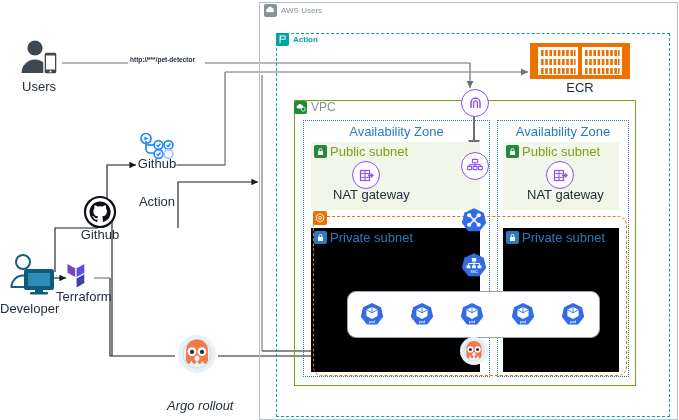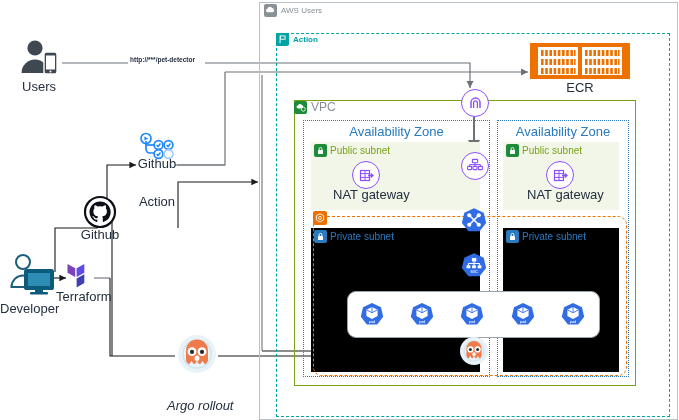--- a/index.html
+++ b/index.html
@@ -39,21 +39,21 @@
   .az.left{left:303px;top:120px;width:185px;height:255px;}
   .az.right{left:497px;top:120px;width:130px;height:255px;}
   .az-title{
     position:absolute;top:3px;left:0;width:100%;text-align:center;
     font-size:13px;color:#2a7ac0;
   }
 
   .subnet-pub{background:#f2f6e8;border:none;}
   .subnet-pri{background:#000000;border:none;}
   .subnet-hdr{display:flex;align-items:center;gap:3px;position:absolute;top:2px;left:3px;}
-  .subnet-hdr .t{font-size:10px;}
+  .subnet-hdr .t{font-size:13px;}
   .subnet-hdr .t.green{color:#7aa116;}
   .subnet-hdr .t.blue{color:#2a7ac0;}
 
   
   .eks{
     left:313px;top:216px;width:312px;height:158px;
     border:1.6px dashed #ed7100;border-radius:9px;
   }
   .eks-badge{left:313px;top:211px;}
 

